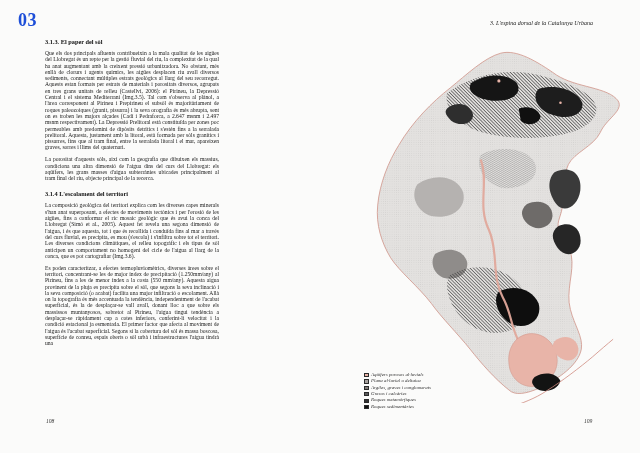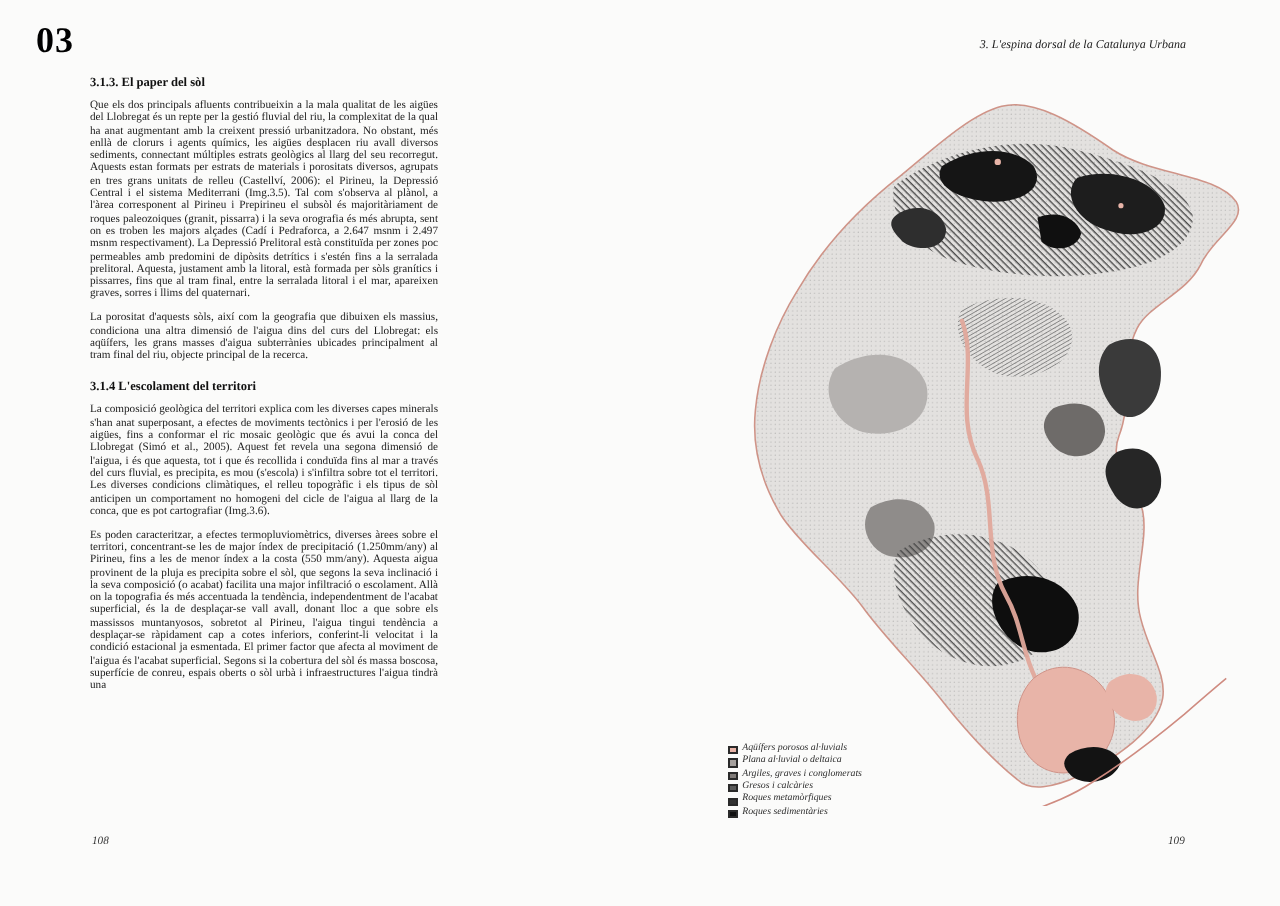--- a/index.html
+++ b/index.html
@@ -6,21 +6,21 @@
   body{
     width:640px;height:453px;overflow:hidden;
     background:#f6f5f3;
     font-family:"Liberation Serif","DejaVu Serif",serif;
     color:#1a1a1a;
     -webkit-font-smoothing:antialiased;
   }
   .spread{position:relative;width:640px;height:453px;background:#fbfbfa;}
   .chapter-num{
     position:absolute;left:18px;top:10px;
-    font-size:18px;font-weight:bold;letter-spacing:.5px;color:#000000;
+    font-size:18px;font-weight:bold;letter-spacing:.5px;color:#1d4ed8;
   }
   .text-col{
     position:absolute;left:45px;top:38px;width:174px;
     font-size:5.6px;line-height:6.3px;text-align:justify;
   }
   .text-col h3{
     font-size:6.3px;line-height:7px;margin:0 0 5px 0;color:#111;
   }
   .text-col h3.second{margin-top:9px;}
   .text-col p{margin:0 0 5.5px 0;}

